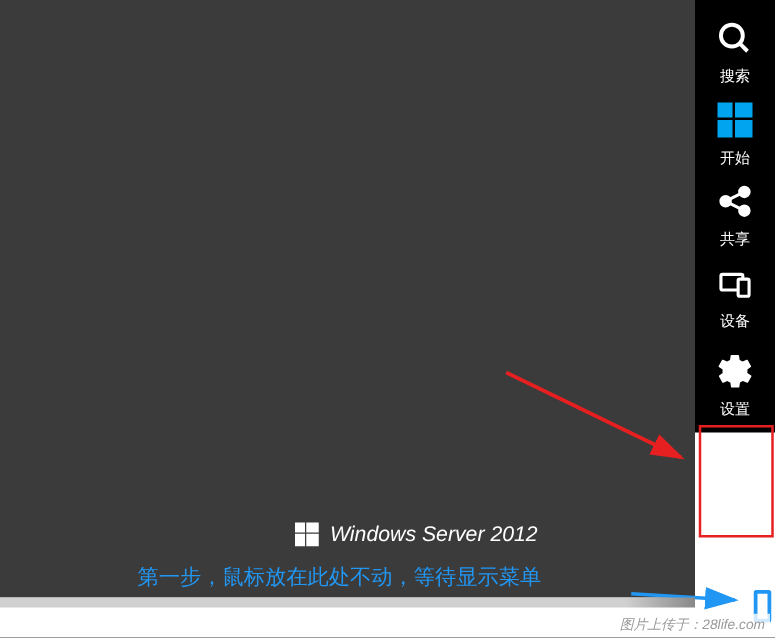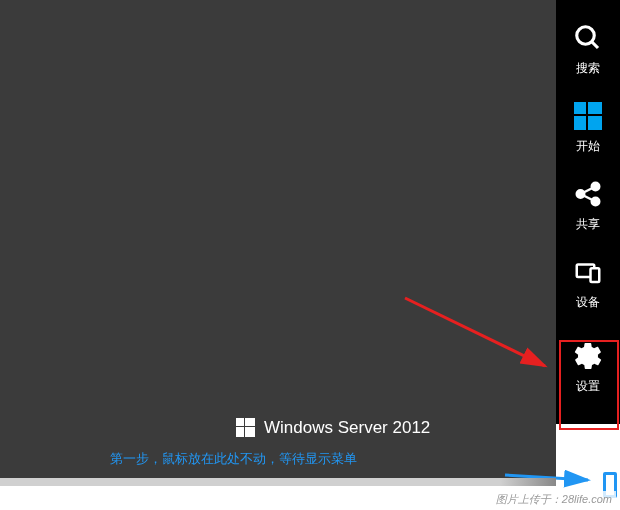--- a/index.html
+++ b/index.html
@@ -15,21 +15,21 @@
       position: absolute;
       top: 0; left: 0;
       width: 556px;
       height: 478px;
       background: #3b3b3b;
     }
     .charms-bar {
       position: absolute;
       top: 0; right: 0;
       width: 64px;
-      height: 424px;
+      height: 346px;
       background: #000;
       display: flex;
       flex-direction: column;
       align-items: center;
       padding-top: 10px;
     }
     .charm-item {
       width: 64px;
       height: 78px;
       display: flex;
@@ -75,34 +75,35 @@
     .annotation-red {
       position: absolute;
       color: #e62020;
       font-size: 18px;
       top: 280px;
       left: 140px;
     }
     .annotation-blue {
       position: absolute;
       color: #2196f3;
-      font-size: 13px;
+      font-size: 17px;
       top: 450px;
       left: 110px;
     }
     .brand {
       position: absolute;
       top: 418px;
       left: 236px;
       color: #fff;
       font-size: 17px;
       font-weight: 300;
       display: flex;
       align-items: flex-start;
       gap: 8px;
+      font-style: italic;
     }
     .win-logo {
       width: 20px;
       height: 20px;
       display: grid;
       grid-template-columns: 8px 10px;
       grid-template-rows: 8px 10px;
       gap: 1px;
     }
     .win-logo div { background: #fff; }

